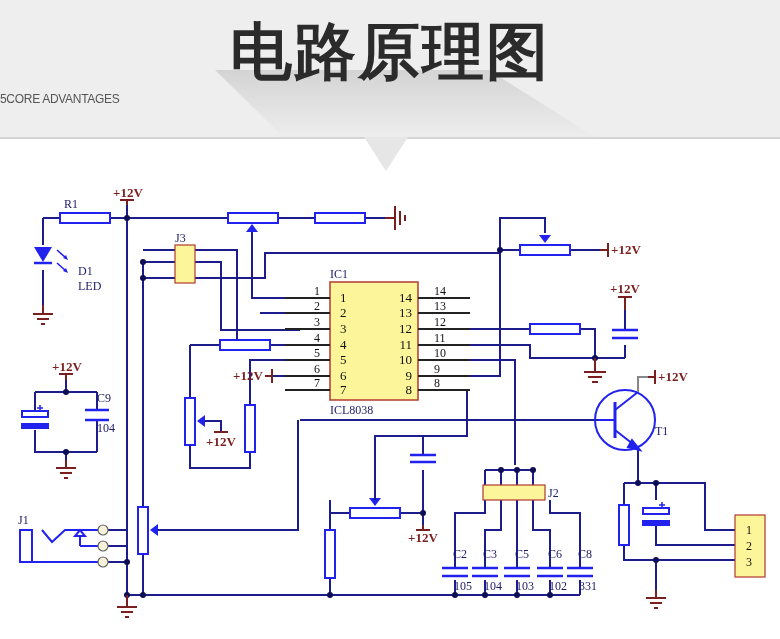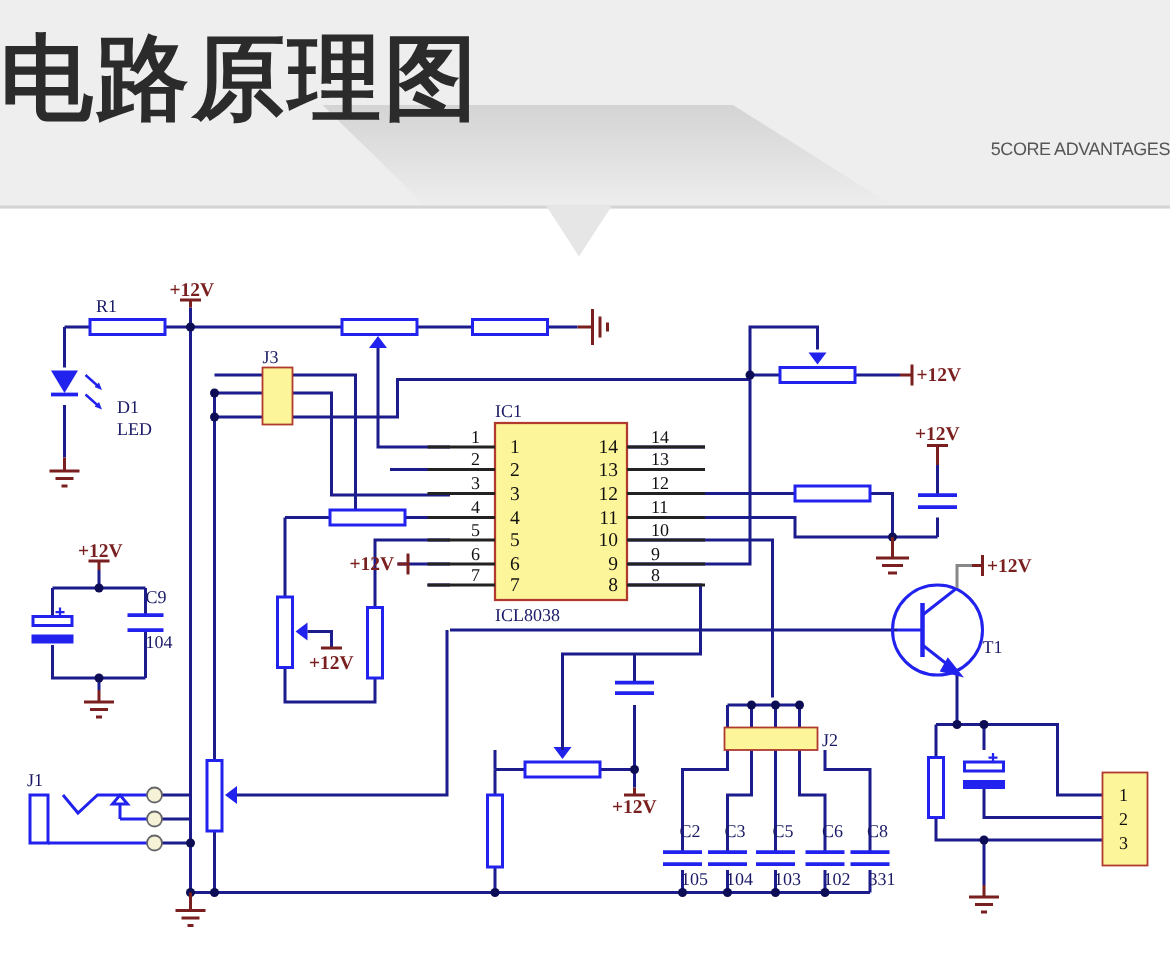--- a/index.html
+++ b/index.html
@@ -1,22 +1,22 @@
 <!DOCTYPE html>
 <html><head>
 <meta charset="utf-8">
 <style>
   html, body { margin: 0; padding: 0; background: #ffffff; }
   body { width: 780px; height: 639px; position: relative; overflow: hidden; font-family: "Liberation Sans", sans-serif; }
   .header { position: absolute; left: 0; top: 0; width: 780px; height: 137px; background: #eeeeee; border-bottom: 2px solid #d4d4d4; }
   .shadow { position: absolute; left: 215px; top: 70px; width: 380px; height: 67px;
             background: linear-gradient(180deg, rgba(190,190,190,0.55), rgba(230,230,230,0.1)); clip-path: polygon(0 0, 72% 0, 100% 100%, 18% 100%); }
-  .title { position: absolute; left: 0; width: 780px; top: 10px; text-align: left; font-family: "DejaVu Sans", sans-serif;
+  .title { position: absolute; left: 0; width: 780px; top: 10px; text-align: center; font-family: "DejaVu Sans", sans-serif;
            font-weight: bold; font-size: 62px; color: #2b2b2b; letter-spacing: 2px; }
-  .subtitle { position: absolute; left: 0; width: 780px; top: 92px; text-align: right; font-size: 12px; color: #555555; letter-spacing: -0.3px; }
+  .subtitle { position: absolute; left: 0; width: 780px; top: 92px; text-align: left; font-size: 12px; color: #555555; letter-spacing: -0.3px; }
   .pointer { position: absolute; left: 364px; top: 137px; width: 0; height: 0;
              border-left: 22px solid transparent; border-right: 22px solid transparent; border-top: 34px solid #e6e6e6; }
   svg#schematic { position: absolute; left: 0; top: 0; }
   .lbl { font-family: "Liberation Serif", serif; font-size: 12px; fill: #1a1a66; }
   .pin { font-family: "Liberation Serif", serif; font-size: 12px; fill: #111; }
   .ipin { font-family: "Liberation Serif", serif; font-size: 13px; fill: #111; }
   .pwr { font-family: "Liberation Serif", serif; font-size: 13px; fill: #7a1f1f; font-weight: bold; }
   .val { font-family: "Liberation Serif", serif; font-size: 12px; fill: #1a1a66; }
 </style>
 </head>

